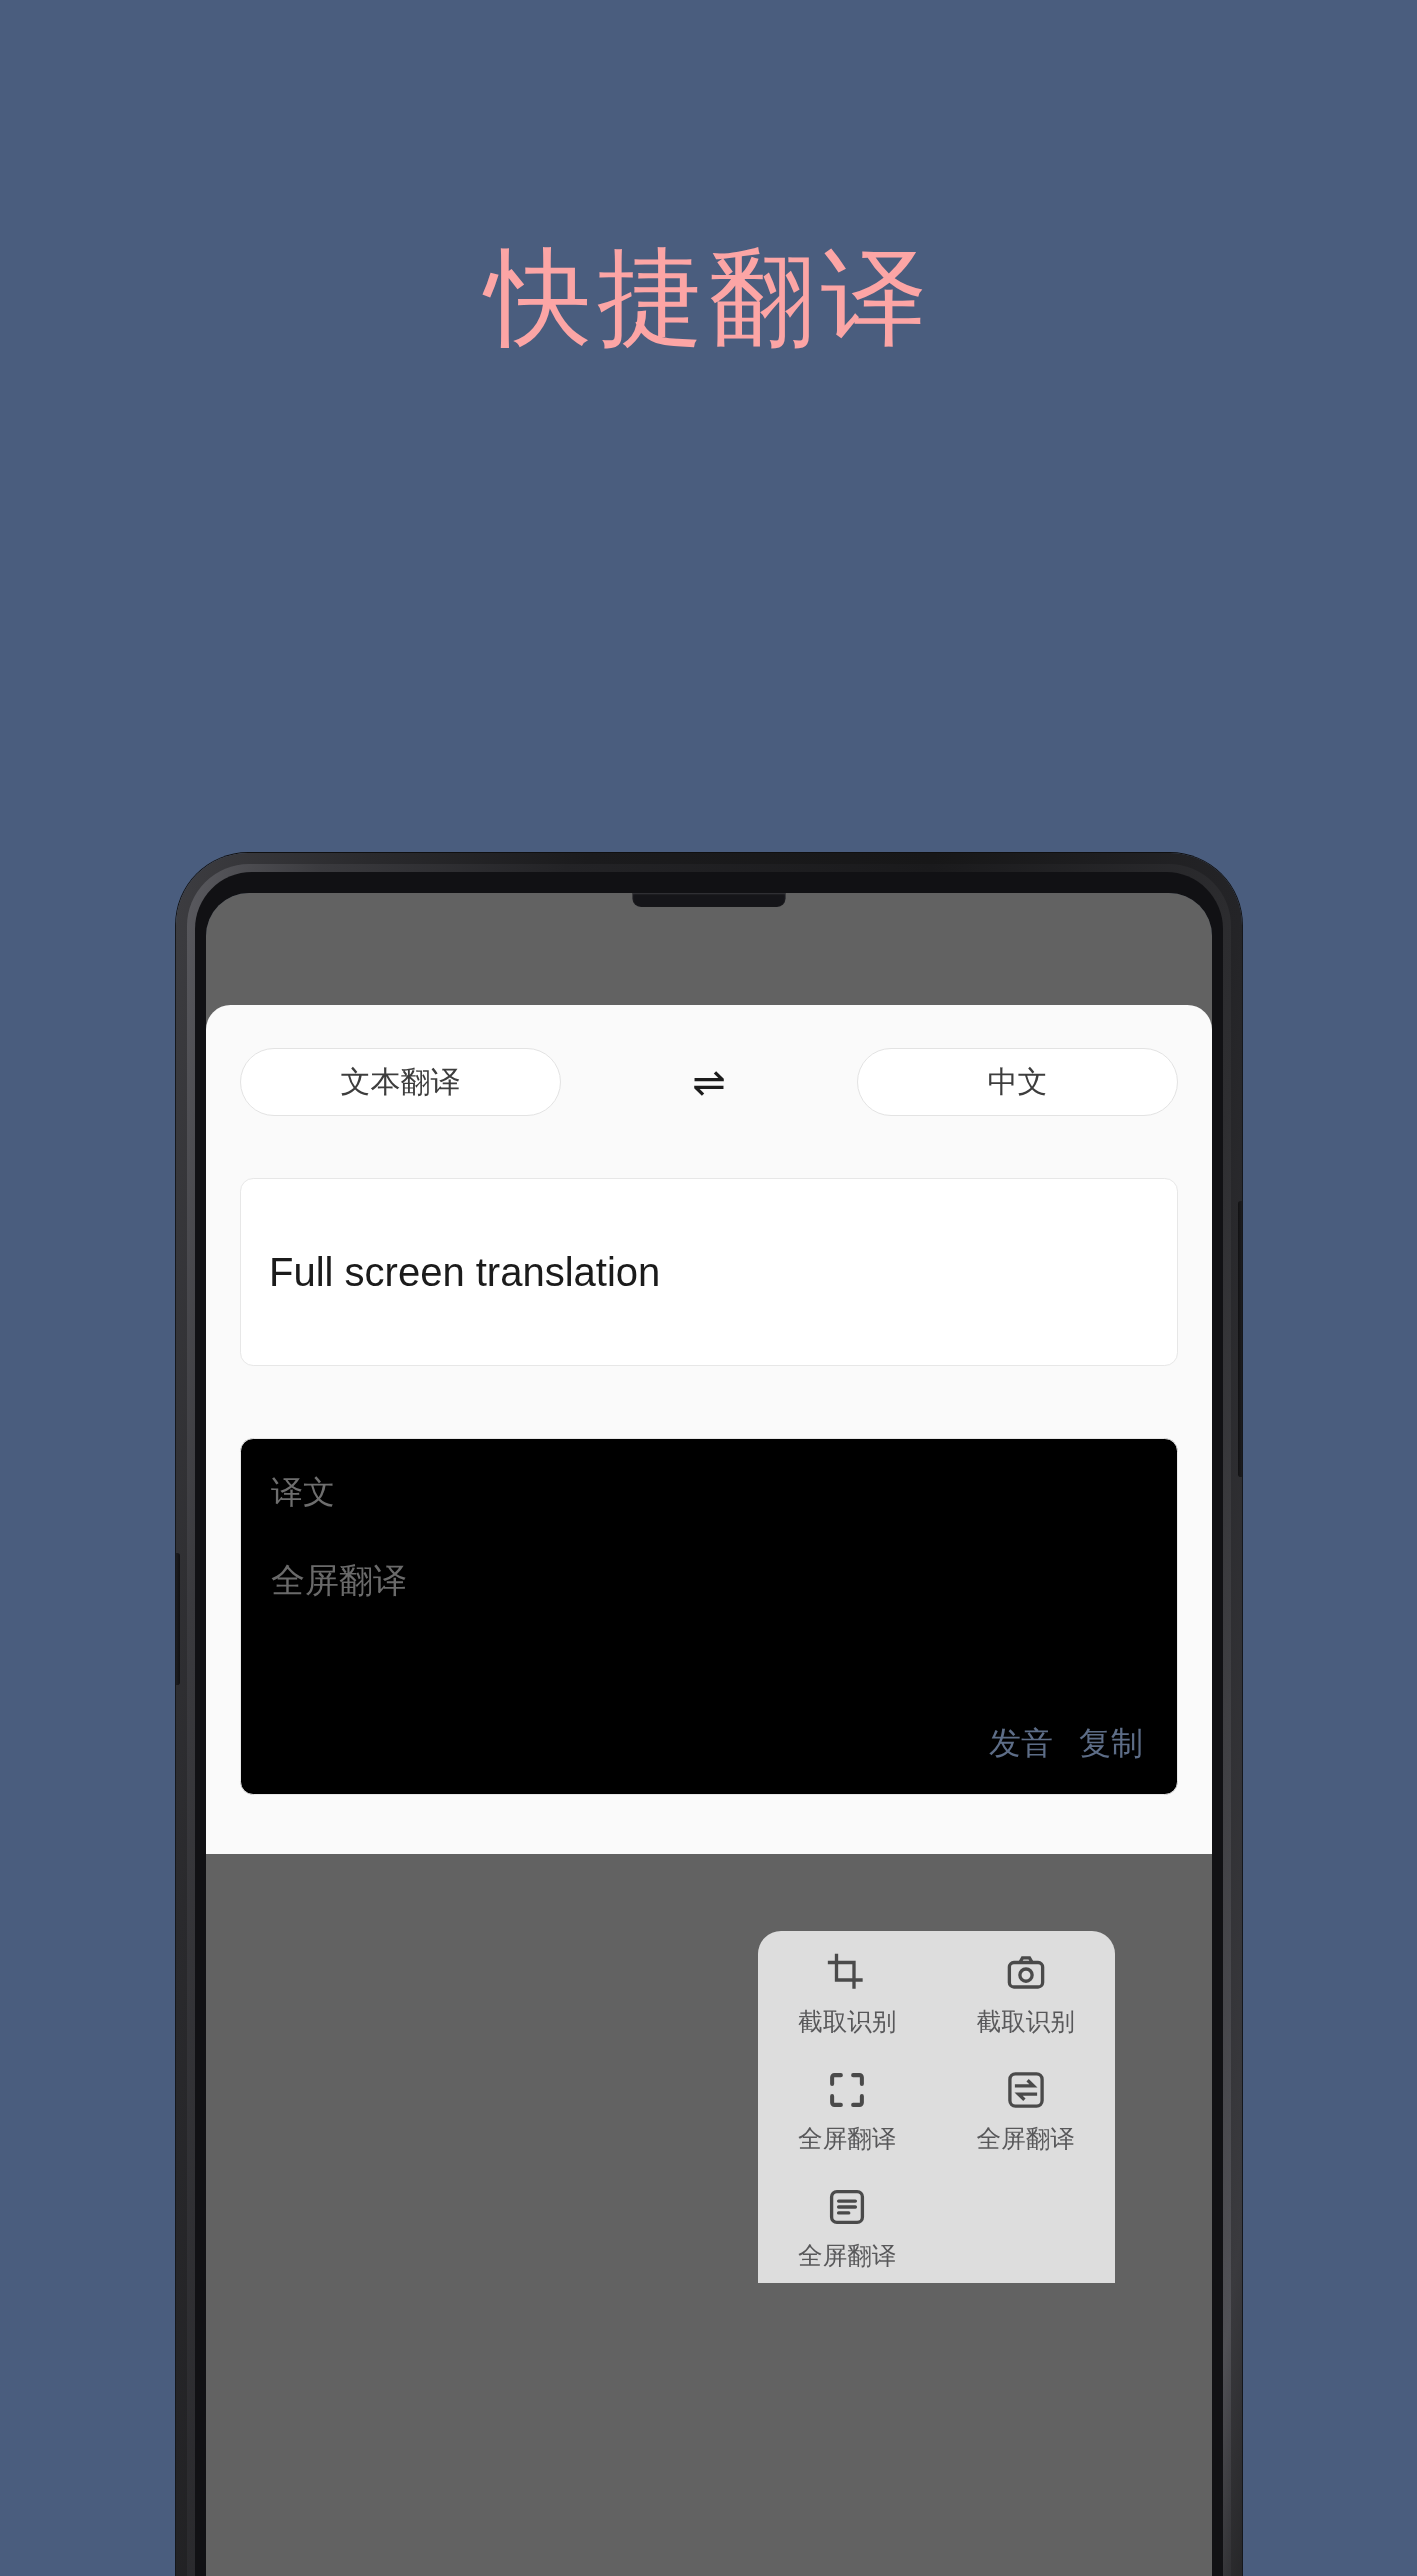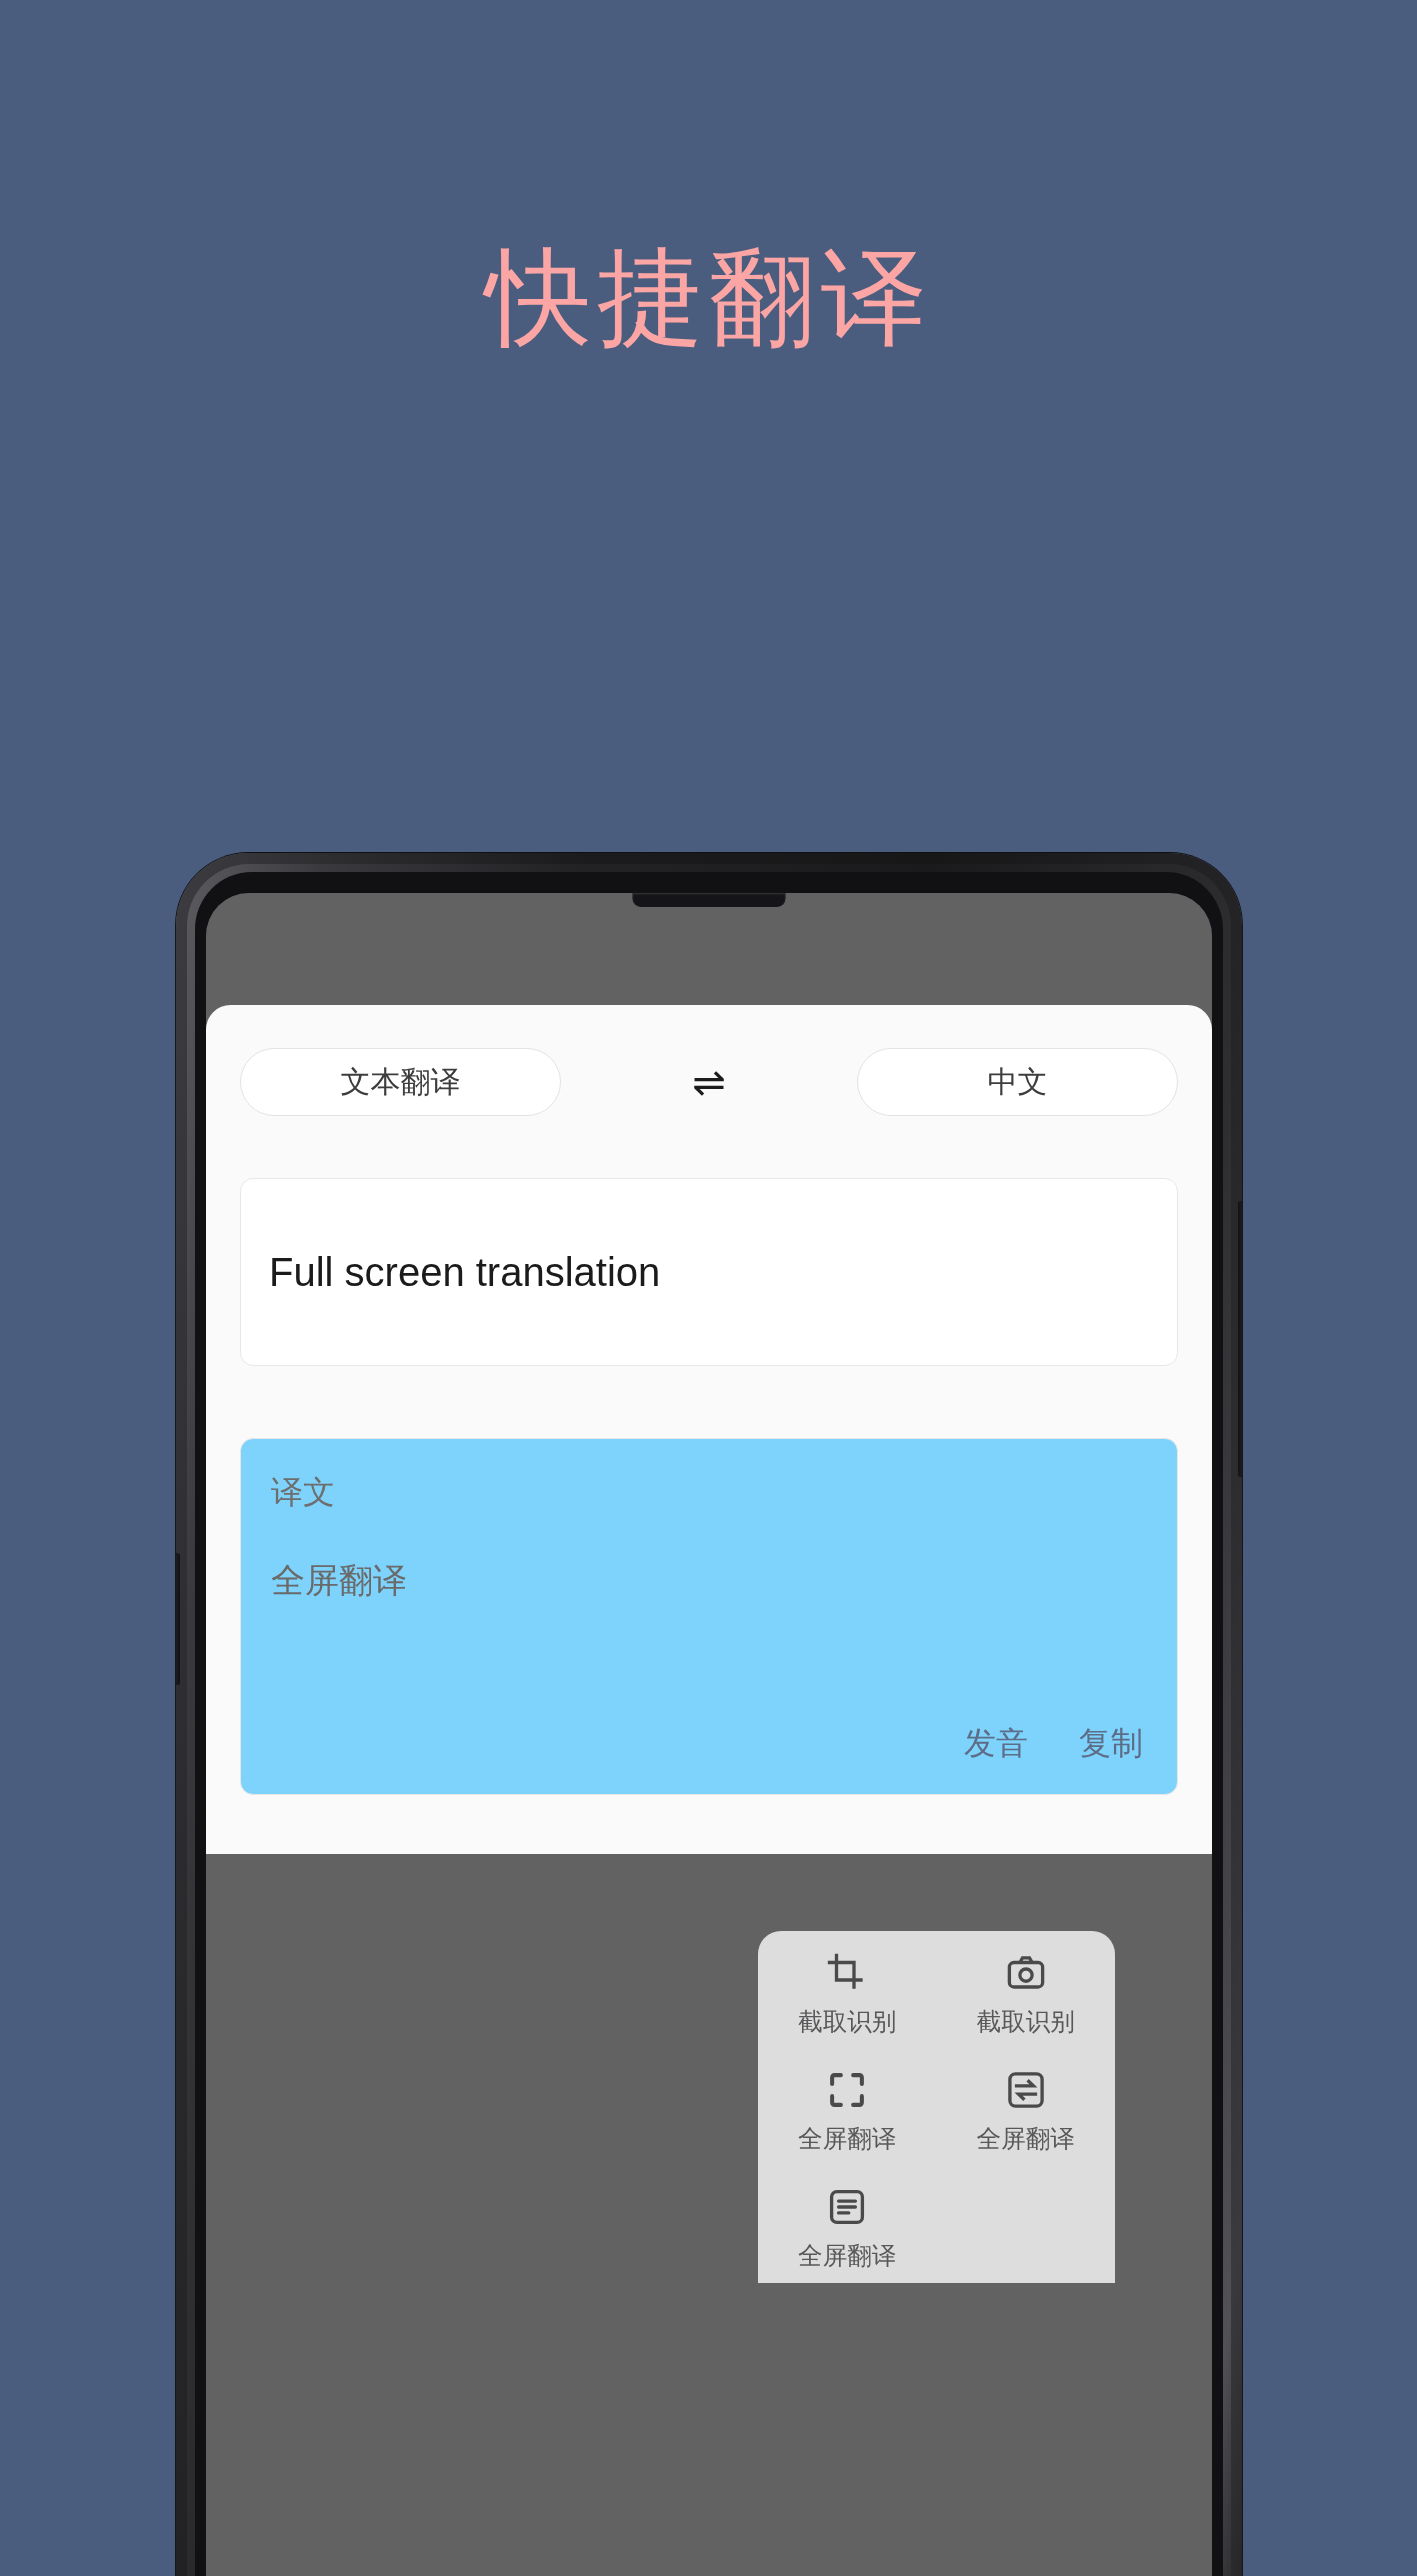--- a/index.html
+++ b/index.html
@@ -157,31 +157,31 @@
     background: #ffffff;
     border: 0.9px solid #e7e7e7;
     border-radius: 13.2px;
     padding: 24.6px 28px;
     display: flex; align-items: center;
   }
   .source-text { font-size: 40px; color: #1b1b1b; }
   .result-box {
     margin-top: 72px;
     height: 357px;
-    background: #7dd3fc;
+    background: #000000;
     border: 0.9px solid #e7e7e7;
     border-radius: 13.2px;
     padding: 32px 30px 23px 30px;
     position: relative;
   }
   .result-label { font-size: 32px; color: #6e6e6e; }
   .result-text { font-size: 34px; color: #6a6a6a; margin-top: 43px; }
   .result-actions {
     position: absolute; right: 34px; bottom: 28px;
-    display: flex; gap: 51px;
+    display: flex; gap: 26px;
   }
   .result-actions span { font-size: 32px; color: #5d6d87; }
 </style>
 </head>
 <body>
 
 <div class="page">
 
   <h1 class="headline">快捷翻译</h1>
 

